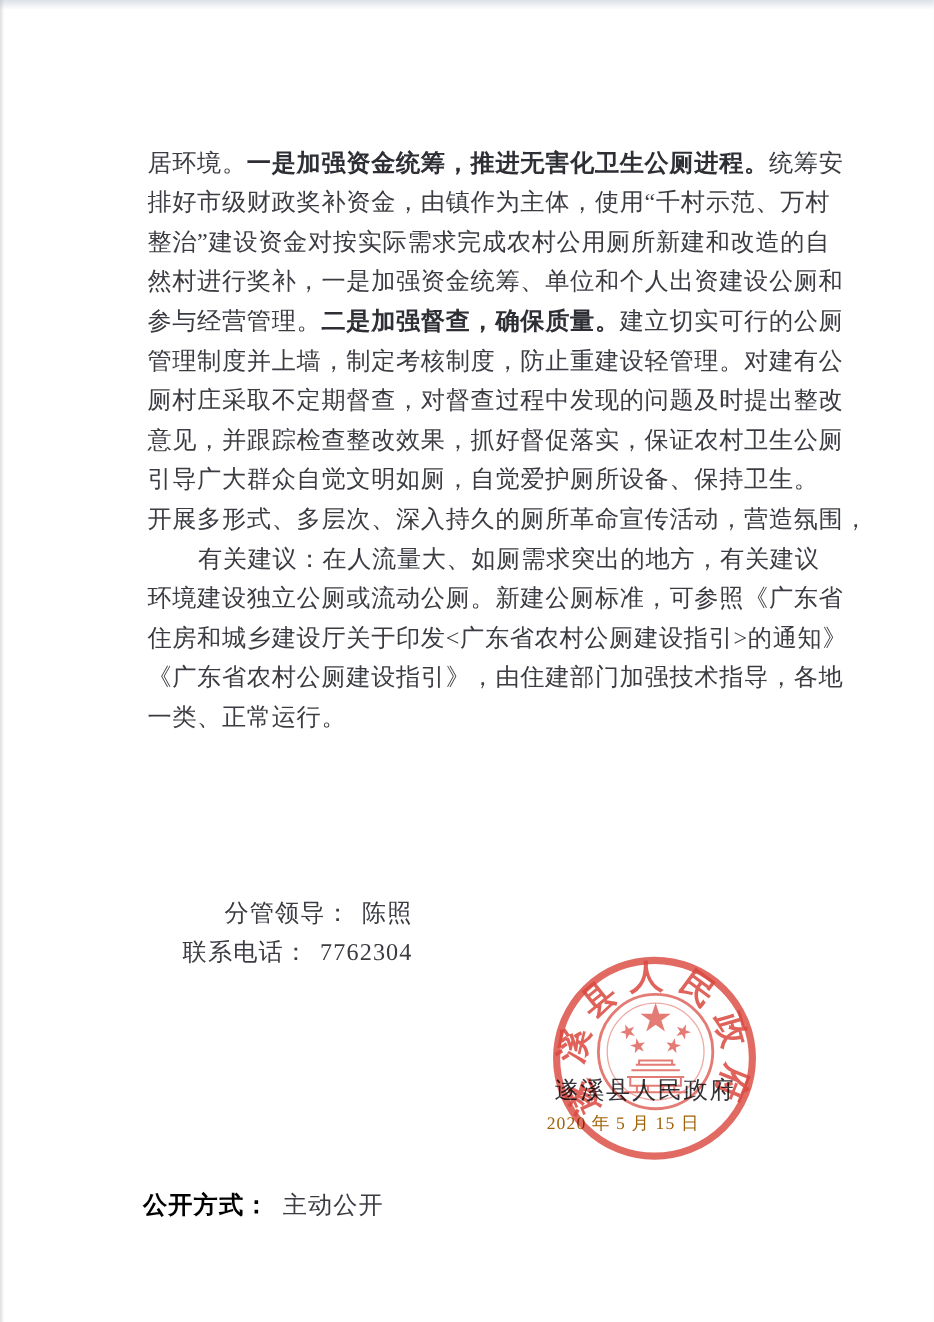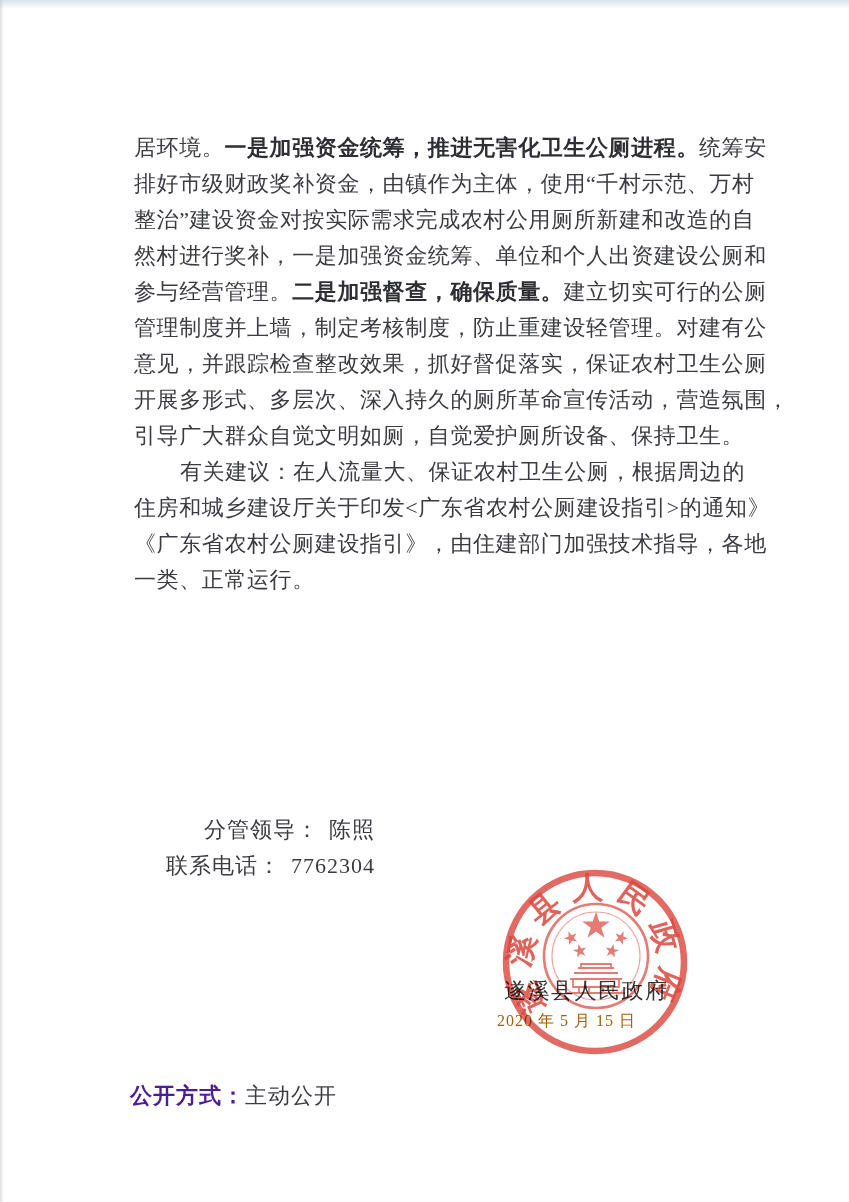--- a/index.html
+++ b/index.html
@@ -70,43 +70,45 @@
     opacity: 0.92;
   }
 
   
   .footer-line {
     position: absolute; left: 130px; top: 1081px;
     font-size: 22px; letter-spacing: 1px; white-space: nowrap;
   }
   .footer-label {
     font-family: "Liberation Sans", "DejaVu Sans", sans-serif;
-    font-weight: 700; color: #4c1d95;
+    font-weight: 700; color: #000000;
   }
-  .footer-value { }
+  .footer-value { margin-left: 12px; }
 </style>
 </head>
 <body>
 
 <div class="page">
 
   <div class="scan-edge-top"></div>
   <div class="scan-edge-left"></div>
 
   <div class="body-text">
       <div class="line"><span class="run">居环境。</span><span class="run b">一是加强资金统筹，推进无害化卫生公厕进程。</span><span class="run">统筹安</span></div>
       <div class="line"><span class="run">排好市级财政奖补资金，由镇作为主体，使用“千村示范、万村</span></div>
       <div class="line"><span class="run">整治”建设资金对按实际需求完成农村公用厕所新建和改造的自</span></div>
       <div class="line"><span class="run">然村进行奖补，一是加强资金统筹、单位和个人出资建设公厕和</span></div>
       <div class="line"><span class="run">参与经营管理。</span><span class="run b">二是加强督查，确保质量。</span><span class="run">建立切实可行的公厕</span></div>
       <div class="line"><span class="run">管理制度并上墙，制定考核制度，防止重建设轻管理。对建有公</span></div>
+      <div class="line"><span class="run">厕村庄采取不定期督查，对督查过程中发现的问题及时提出整改</span></div>
       <div class="line"><span class="run">意见，并跟踪检查整改效果，抓好督促落实，保证农村卫生公厕</span></div>
+      <div class="line"><span class="run">引导广大群众自觉文明如厕，自觉爱护厕所设备、保持卫生。</span></div>
       <div class="line"><span class="run">开展多形式、多层次、深入持久的厕所革命宣传活动，营造氛围，</span></div>
-      <div class="line"><span class="run">引导广大群众自觉文明如厕，自觉爱护厕所设备、保持卫生。</span></div>
-      <div class="line indent"><span class="run">有关建议：在人流量大、保证农村卫生公厕，根据周边的</span></div>
+      <div class="line indent"><span class="run">有关建议：在人流量大、如厕需求突出的地方，有关建议</span></div>
+      <div class="line"><span class="run">环境建设独立公厕或流动公厕。新建公厕标准，可参照《广东省</span></div>
       <div class="line"><span class="run">住房和城乡建设厅关于印发&lt;广东省农村公厕建设指引&gt;的通知》</span></div>
       <div class="line"><span class="run">《广东省农村公厕建设指引》，由住建部门加强技术指导，各地</span></div>
       <div class="line"><span class="run">一类、正常运行。</span></div>
     </div>
 
   <div class="signature">
     <div class="sig-row">
       <span>分管领导：</span><span class="sig-value">陈照</span>
     </div>
     <div class="sig-row">

